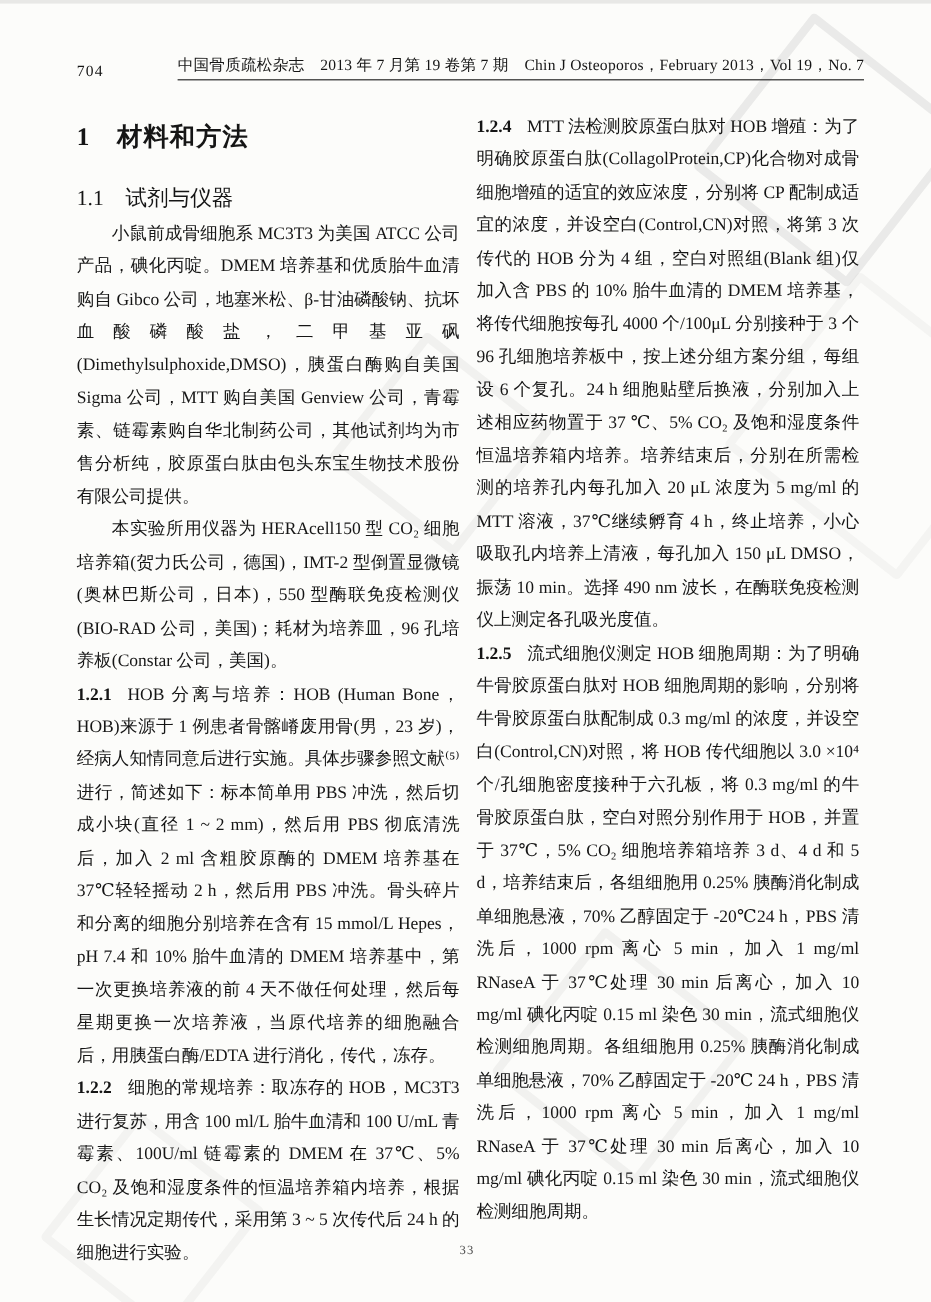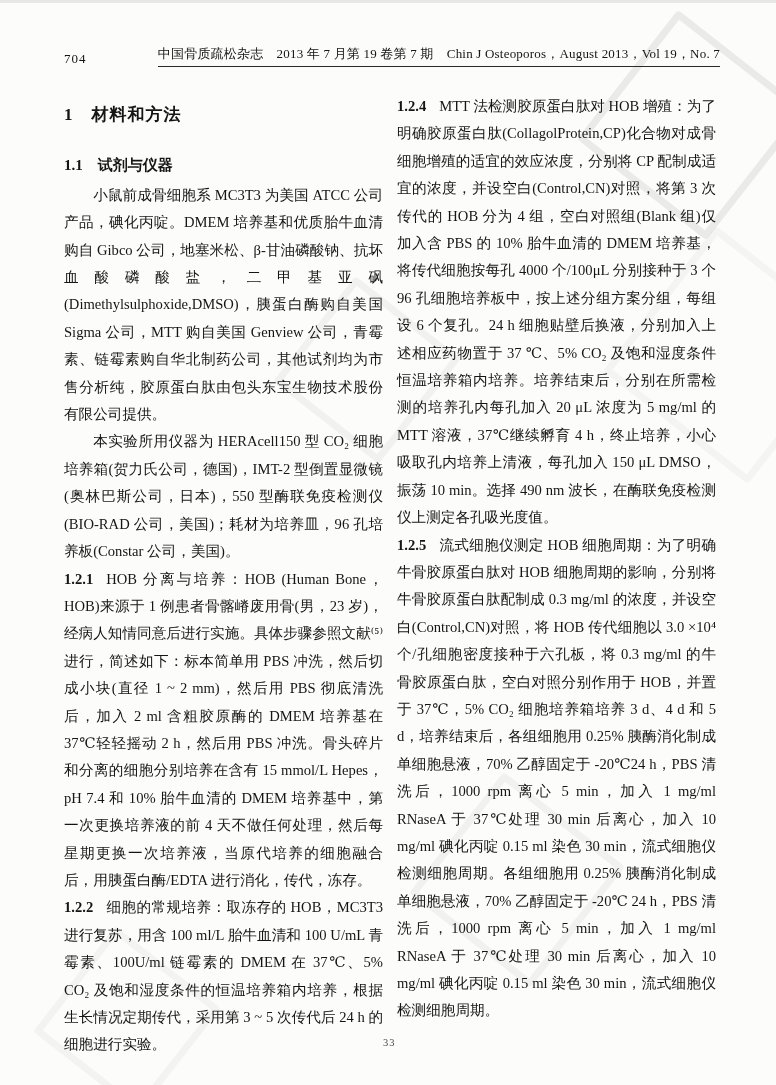--- a/index.html
+++ b/index.html
@@ -33,43 +33,43 @@
     white-space:nowrap;
   }
 
   .columns{
     position:absolute;top:90px;left:64px;width:652px;
     display:flex;gap:14px;
   }
   .col{width:319px;font-size:14.6px;line-height:27.4px;text-align:justify;}
   .col p{margin:0;}
   .indent{text-indent:2em;}
-  .h1{font-weight:bold;font-size:17px;margin:8px 0 24px 0 !important;letter-spacing:1px;}
-  .h2{font-weight:bold;font-size:15px;margin:2px 0 2px 0 !important;}
+  .h1{font-weight:bold;font-size:21px;margin:8px 0 24px 0 !important;letter-spacing:1px;}
+  .h2{font-weight:normal;font-size:18px;margin:2px 0 2px 0 !important;}
   .runin .num{font-weight:bold;margin-right:13px;}
   .scan-pageno{
     position:absolute;left:383px;top:1034px;
     font-size:10.5px;color:#4a4a4a;letter-spacing:1px;
     font-family:Liberation Serif, serif;
   }
 </style>
 </head>
 <body>
 
 <div class="page">
 
   <div class="wm wm1"></div>
   <div class="wm wm2"></div>
   <div class="wm wm3"></div>
   <div class="wm wm4"></div>
   <div class="wm wm5"></div>
 
   <div class="header">
     <span class="folio">704</span>
-    <span class="journal-line">中国骨质疏松杂志　2013 年 7 月第 19 卷第 7 期　Chin J Osteoporos，August 2013，Vol 19，No. 7</span>
+    <span class="journal-line">中国骨质疏松杂志　2013 年 7 月第 19 卷第 7 期　Chin J Osteoporos，February 2013，Vol 19，No. 7</span>
   </div>
 
   <div class="columns">
 
     <div class="col">
       <p class="h1">1　材料和方法</p>
       <p class="h2">1.1　试剂与仪器</p>
       <p class="indent">小鼠前成骨细胞系 MC3T3 为美国 ATCC 公司产品，碘化丙啶。DMEM 培养基和优质胎牛血清购自 Gibco 公司，地塞米松、β-甘油磷酸钠、抗坏血酸磷酸盐，二甲基亚砜(Dimethylsulphoxide,DMSO)，胰蛋白酶购自美国 Sigma 公司，MTT 购自美国 Genview 公司，青霉素、链霉素购自华北制药公司，其他试剂均为市售分析纯，胶原蛋白肽由包头东宝生物技术股份有限公司提供。</p>
       <p class="indent">本实验所用仪器为 HERAcell150 型 CO₂ 细胞培养箱(贺力氏公司，德国)，IMT-2 型倒置显微镜(奥林巴斯公司，日本)，550 型酶联免疫检测仪(BIO-RAD 公司，美国)；耗材为培养皿，96 孔培养板(Constar 公司，美国)。</p>
       <p class="runin"><span class="num">1.2.1</span><span>HOB 分离与培养：HOB (Human Bone，HOB)来源于 1 例患者骨髂嵴废用骨(男，23 岁)，经病人知情同意后进行实施。具体步骤参照文献⁽⁵⁾进行，简述如下：标本简单用 PBS 冲洗，然后切成小块(直径 1 ~ 2 mm)，然后用 PBS 彻底清洗后，加入 2 ml 含粗胶原酶的 DMEM 培养基在 37℃轻轻摇动 2 h，然后用 PBS 冲洗。骨头碎片和分离的细胞分别培养在含有 15 mmol/L Hepes，pH 7.4 和 10% 胎牛血清的 DMEM 培养基中，第一次更换培养液的前 4 天不做任何处理，然后每星期更换一次培养液，当原代培养的细胞融合后，用胰蛋白酶/EDTA 进行消化，传代，冻存。</span></p>

